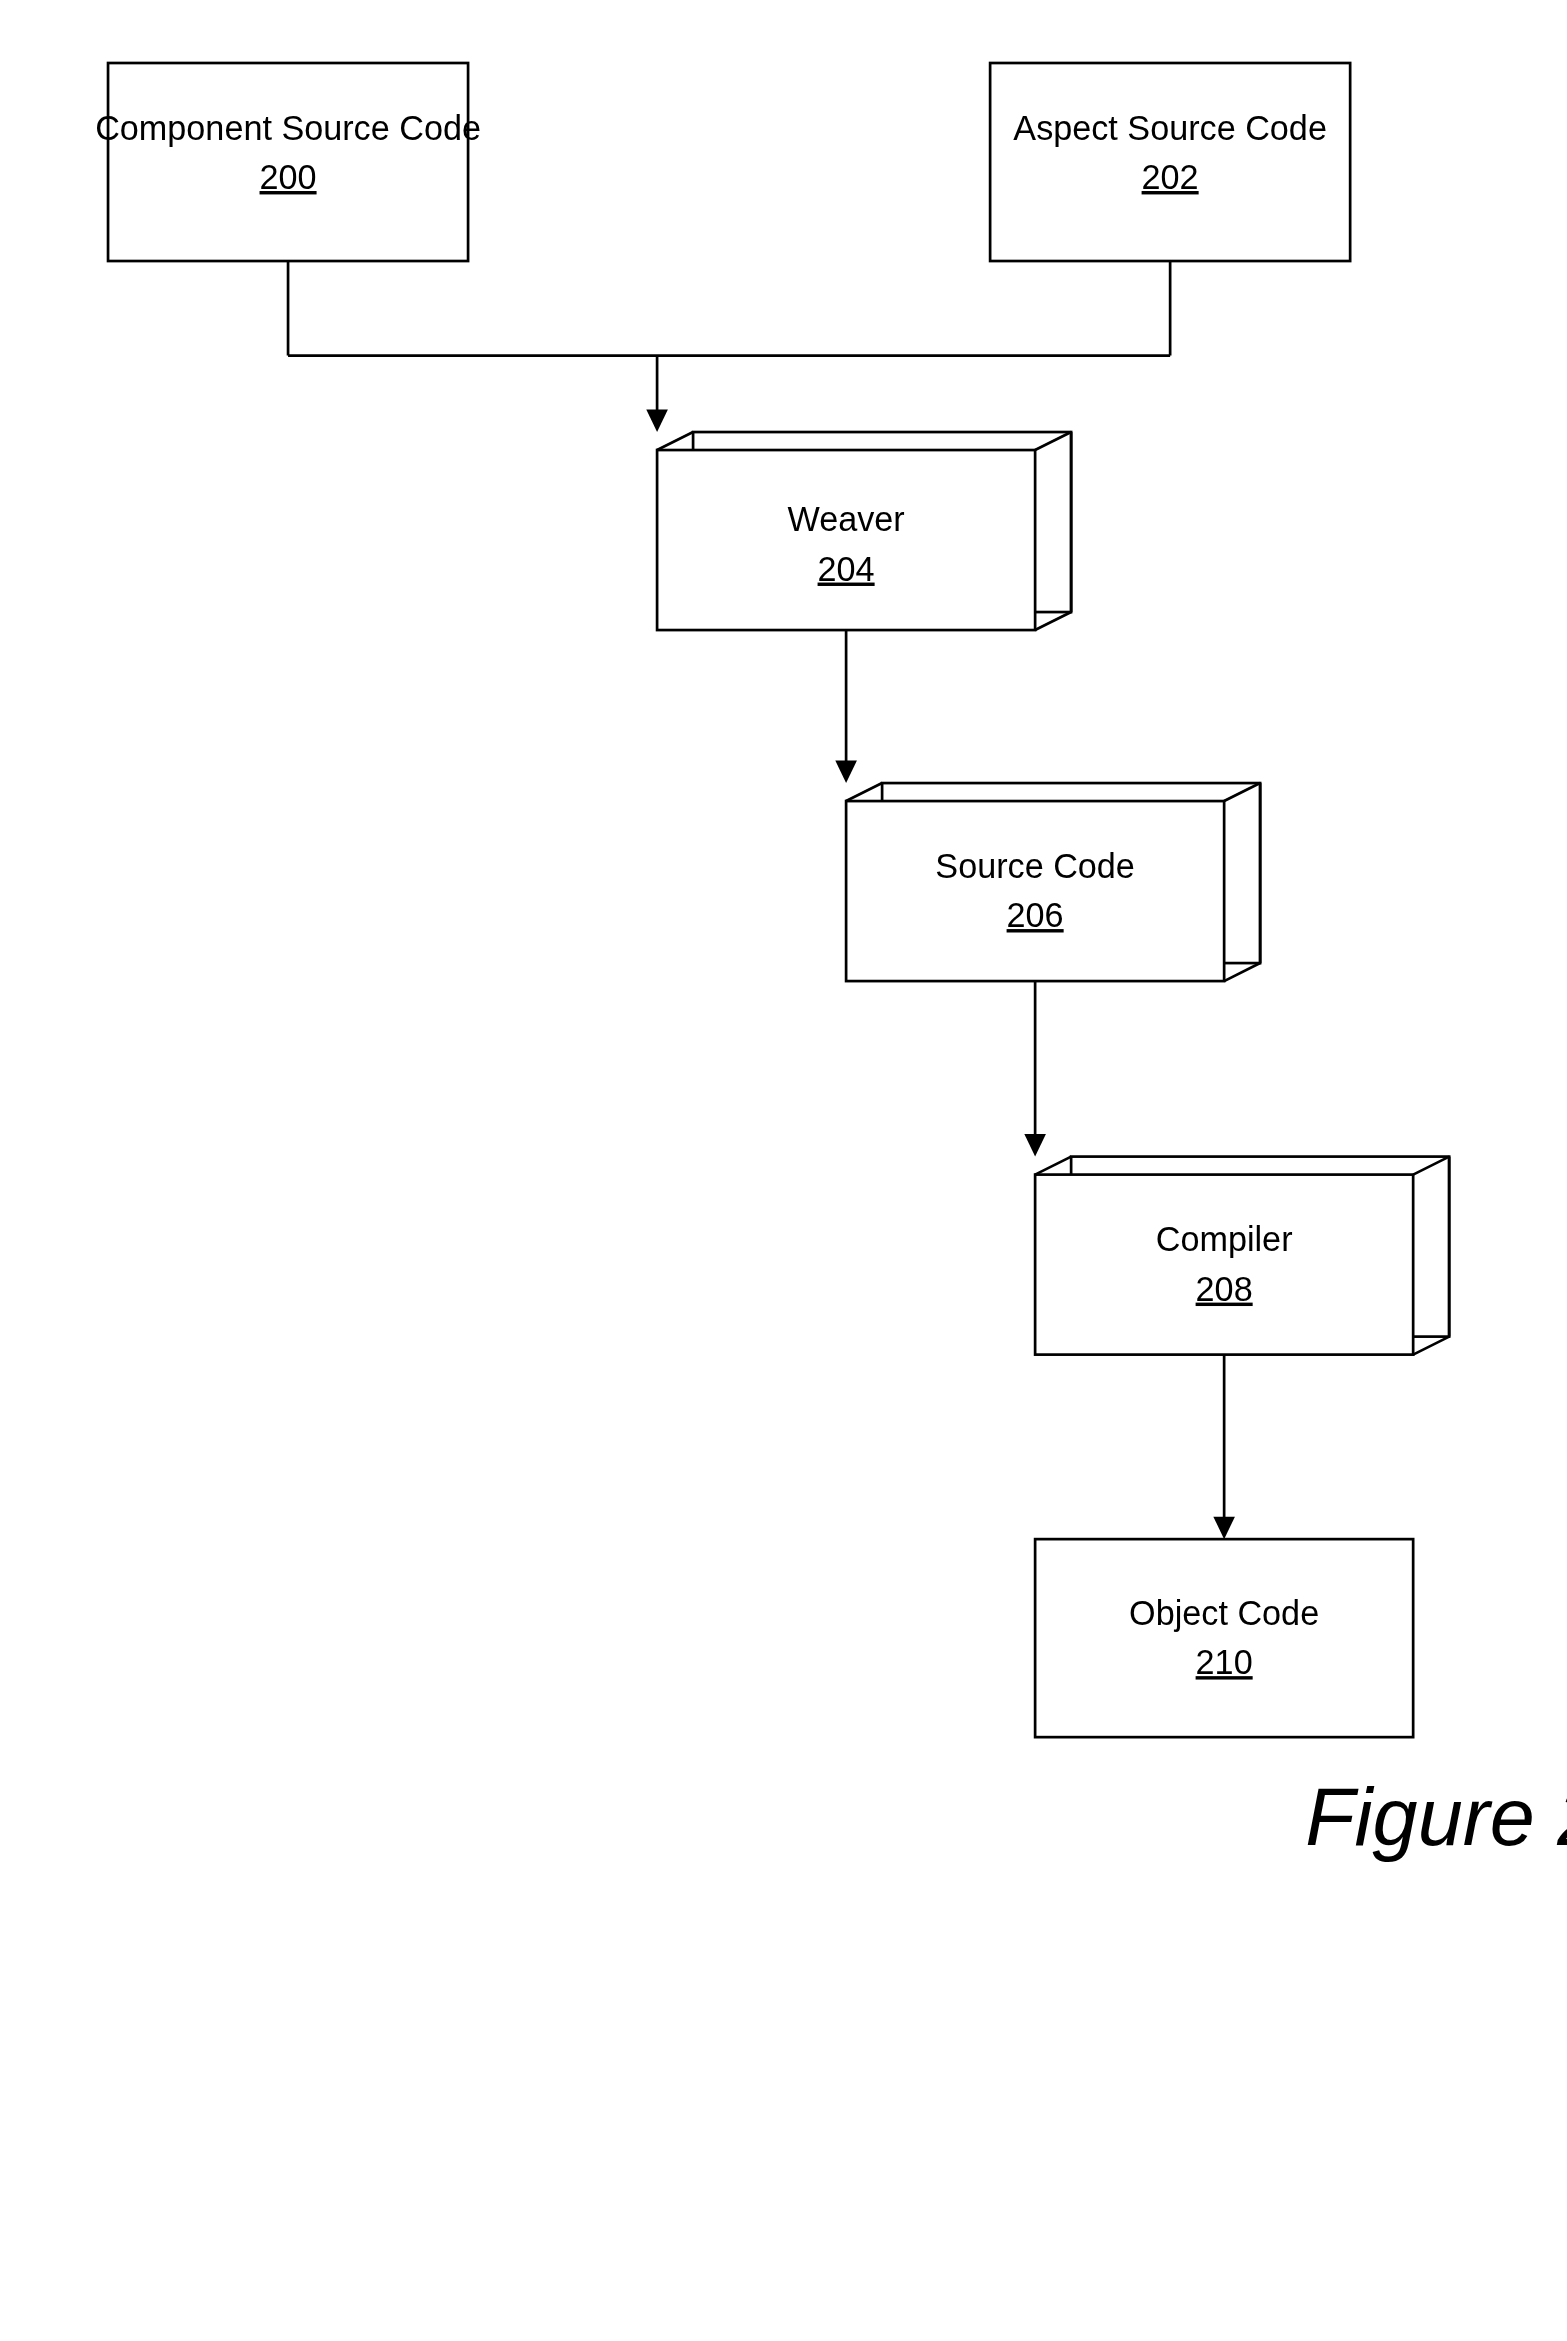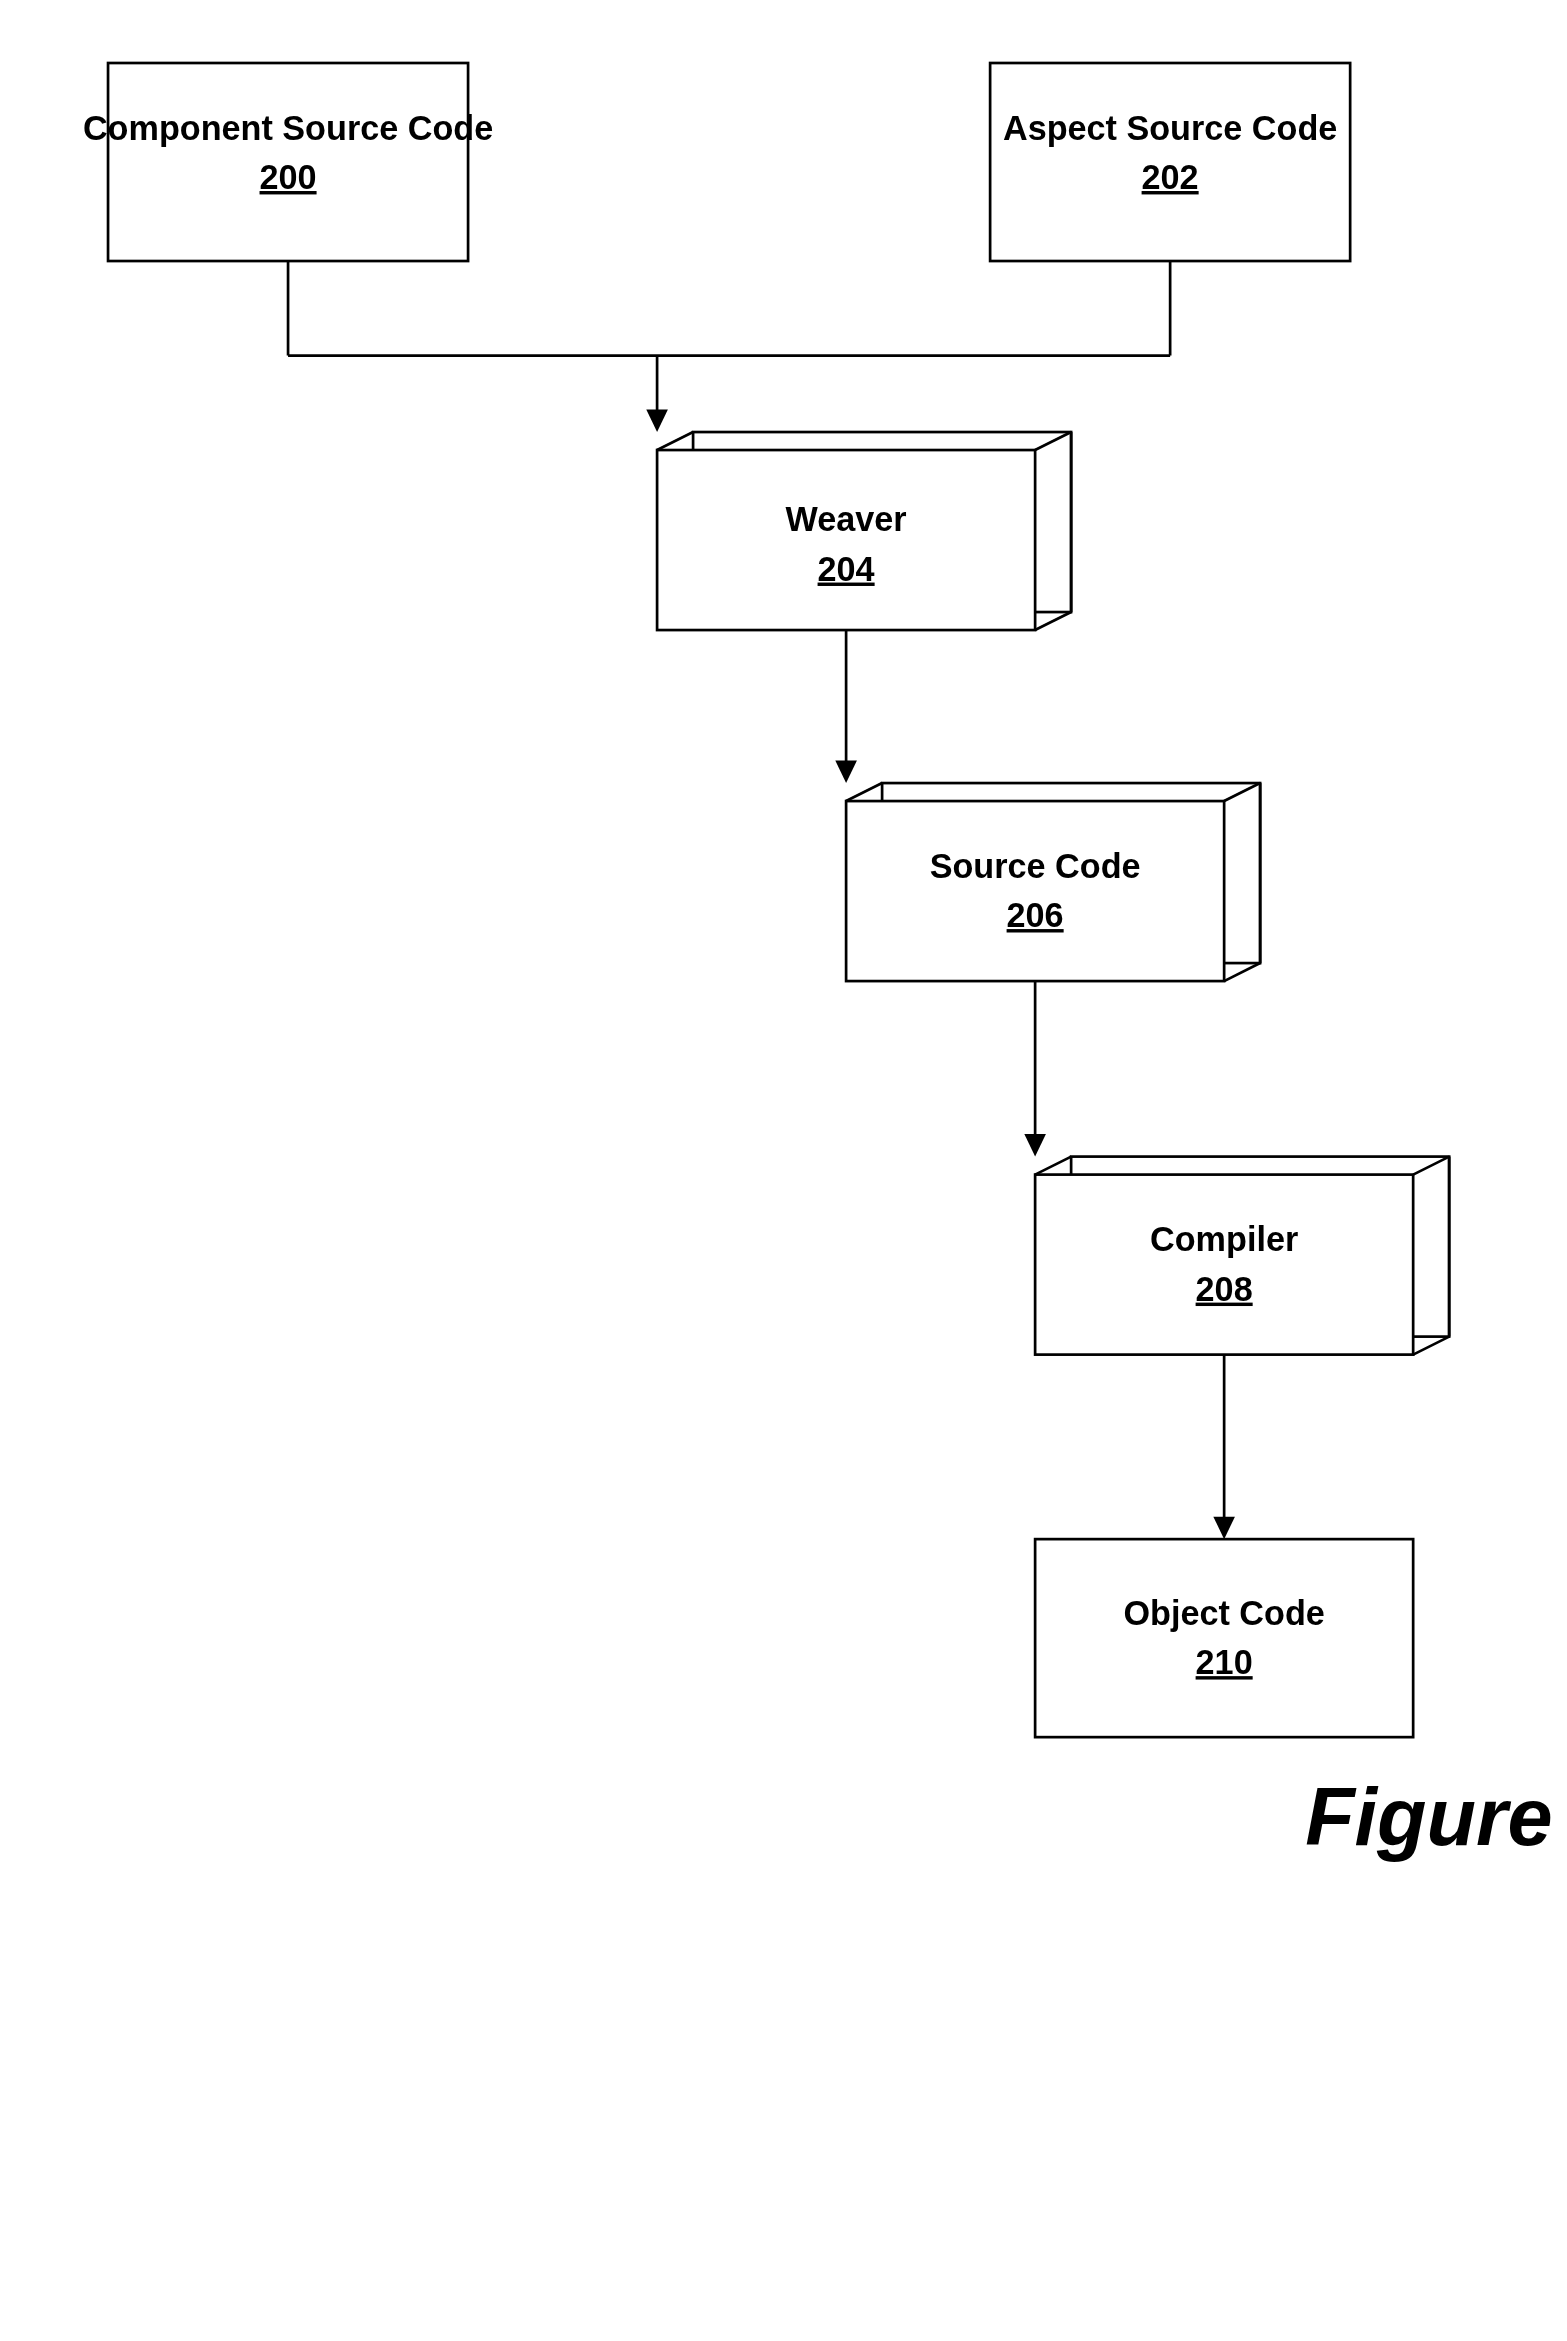--- a/index.html
+++ b/index.html
@@ -16,21 +16,20 @@
       position: relative;
       overflow: hidden;
     }
 
     .diagram-container {
       position: absolute;
       top: 0;
       left: 0;
       width: 1568px;
       height: 2342px;
-      font-weight: bold;
     }
 
     svg {
       width: 100%;
       height: 100%;
     }
 
     .box-label {
       font-family: Arial, sans-serif;
       font-size: 38px;

